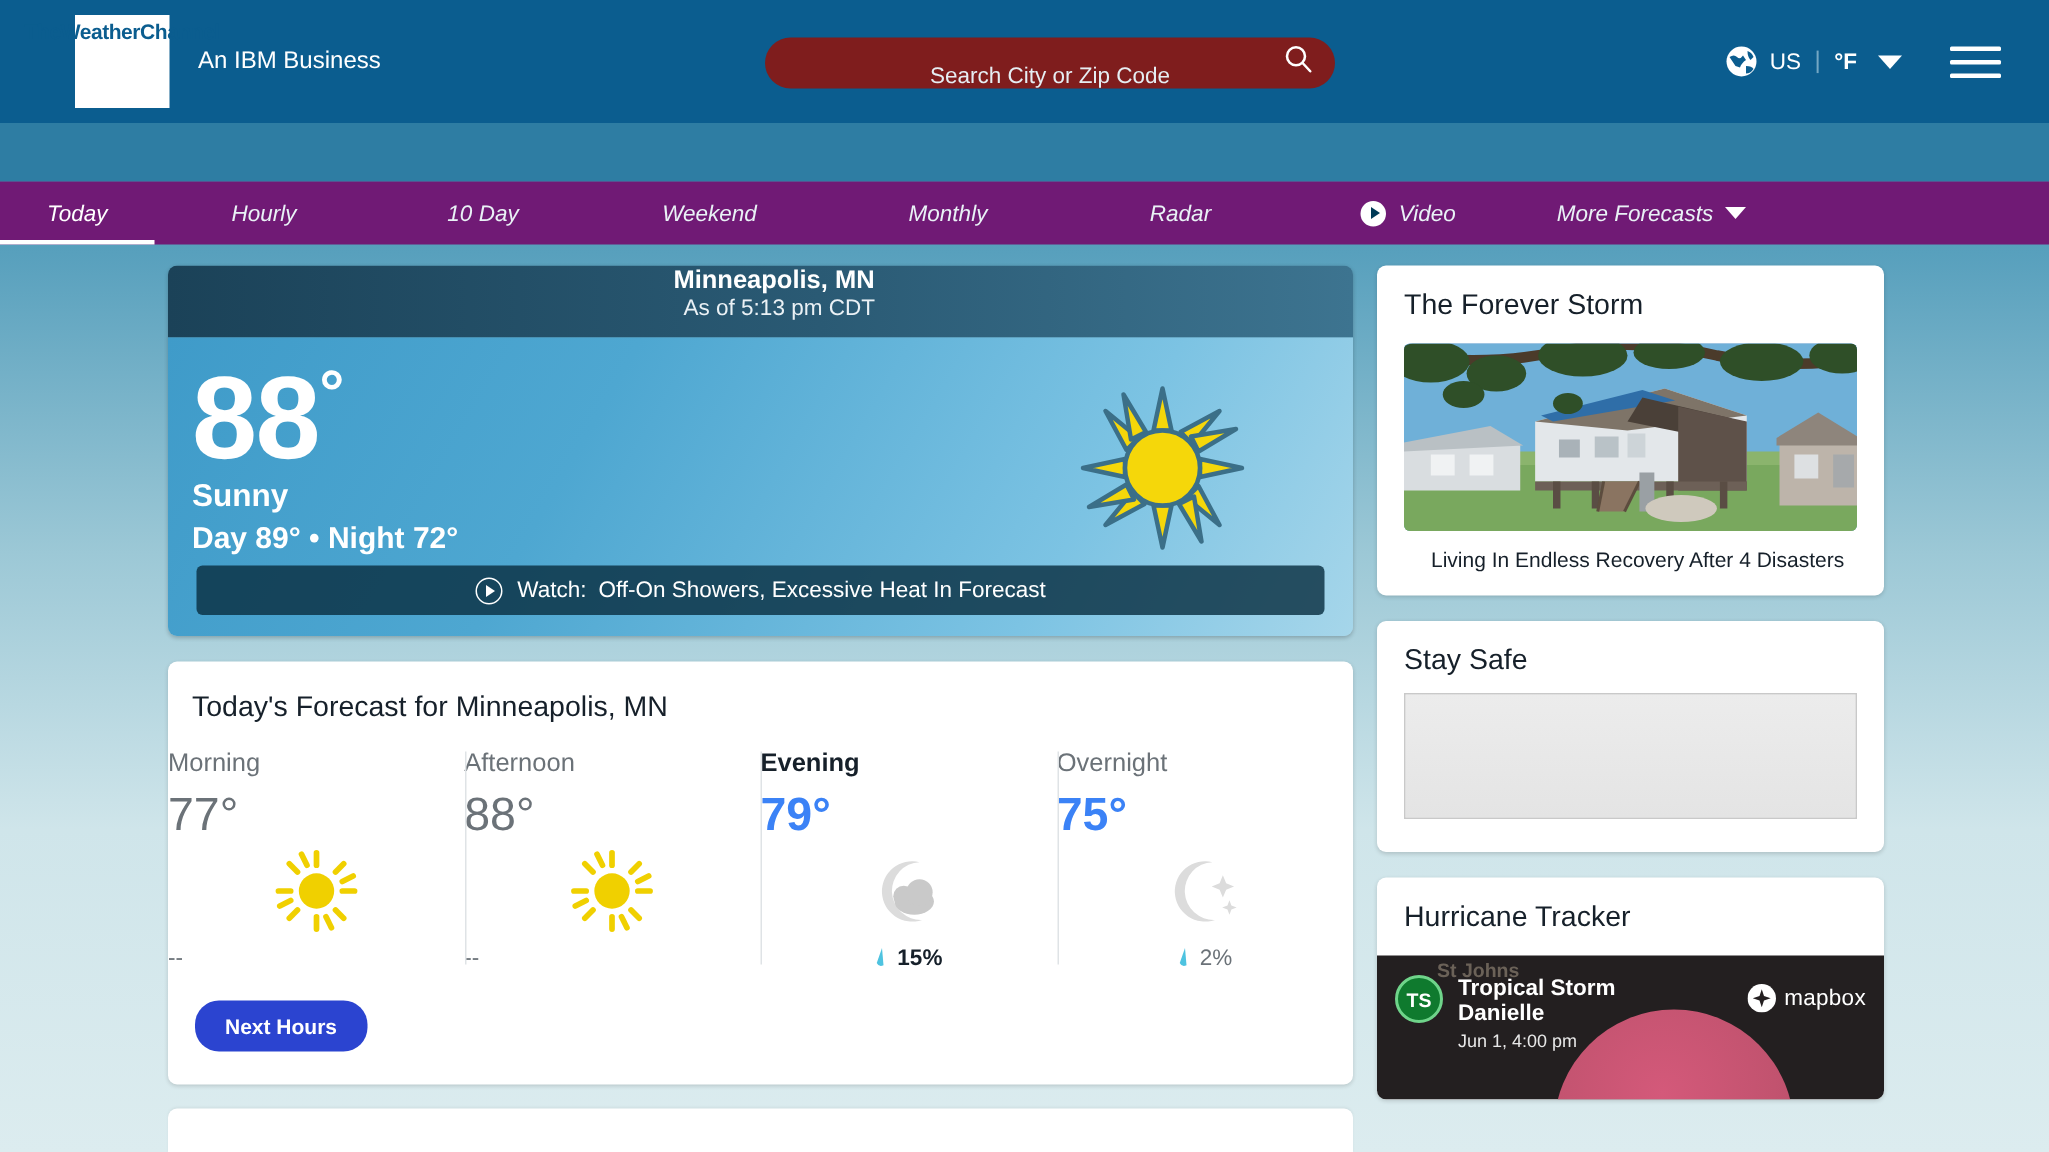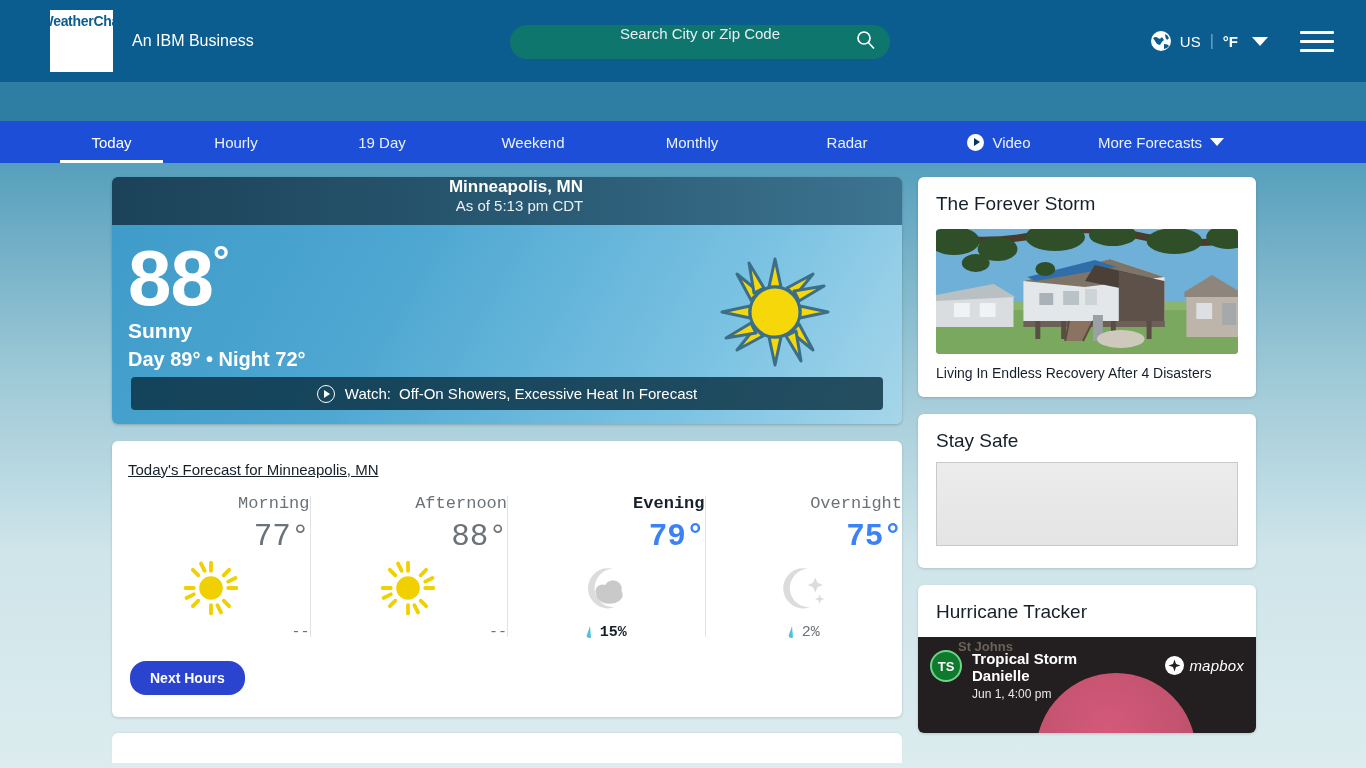--- a/index.html
+++ b/index.html
@@ -45,25 +45,25 @@
     white-space: nowrap;
   }
   .search-wrap {
     position: absolute;
     left: 510px;
     top: 25px;
     width: 380px; height: 34px;
   }
   .search-box {
     width: 100%; height: 100%;
-    background: #0f766e;
+    background: #7f1d1d;
     border-radius: 17px;
     border: none;
     display: flex;
-    align-items: flex-start;
+    align-items: flex-end;
     justify-content: center;
     position: relative;
     cursor: text;
   }
   .search-placeholder {
     color: #e6eef3;
     font-size: 15px;
   }
   .search-icon {
     position: absolute;
@@ -89,24 +89,24 @@
     border-top: 9px solid #ffffff;
     margin-left: 14px;
   }
   .hamburger { margin-left: 32px; display: flex; flex-direction: column; gap: 6px; cursor: pointer; }
   .hamburger span { display:block; width: 34px; height: 3px; background: #fff; border-radius:1px; }
 
   
   .subbar { height: 39px; background: #2e7da3; }
   .nav {
     height: 42px;
-    background: #1d4ed8;
+    background: #701a75;
     display: flex;
     align-items: stretch;
-    padding-left: 60px;
+    font-style: italic;
   }
   .nav-item {
     color: #e9f2f6;
     font-size: 15px;
     display: flex;
     align-items: center;
     justify-content: center;
     position: relative;
     cursor: pointer;
     white-space: nowrap;
@@ -220,30 +220,28 @@
   .watch-title { color:#fff; font-size:15px; margin-left:8px; }
 
   
   .white-card {
     background:#ffffff;
     border-radius: 6px;
     box-shadow: 0 1px 3px rgba(0,0,0,0.16);
     margin-top: 17px;
   }
   .fc-title {
-    font-size: 15px; color:#16202a;
+    font-size: 19px; color:#16202a;
     padding: 20px 0 0 16px;
-    text-decoration: underline;
   }
   .fc-row { display:flex; padding: 12px 0 8px 0; }
   .fc-col {
-    flex: 1; text-align:right;
+    flex: 1; text-align:left;
     padding: 4px 0 6px 0;
     position: relative;
-    font-family: Liberation Mono, monospace;
   }
   .fc-col + .fc-col::before {
     content:""; position:absolute; left:0; top:6px; bottom:10px;
     width:1px; background:#dfe3e6;
   }
   .fc-period { font-size:17px; color:#6b7278; }
   .fc-col.current .fc-period { color:#16202a; font-weight:bold; }
   .fc-temp { font-size:31px; color:#6b7278; margin-top:5px; line-height:38px; }
   .fc-col.current .fc-temp, .fc-col.night .fc-temp { color:#3b82f6; font-weight:bold; }
   .fc-icon { height:56px; display:flex; align-items:center; justify-content:center; margin-top:4px; }
@@ -270,21 +268,21 @@
   }
   .side-title { font-size:19px; color:#16202a; padding:16px 0 0 18px; }
   .side-photo {
     margin: 14px 18px 0 18px;
     height: 125px;
     border-radius: 4px;
     position: relative;
     overflow: hidden;
     background: linear-gradient(180deg,#4d93c9 0%, #76b2d8 38%, #86b07a 56%, #7fae6e 100%);
   }
-  .side-caption { font-size:14px; color:#16202a; padding: 11px 18px 16px 18px; }
+  .side-caption { font-size:14px; color:#16202a; padding: 11px 18px 16px 36px; }
   .gray-placeholder {
     margin: 10px 18px 22px 18px;
     height: 84px;
     background: linear-gradient(180deg,#ececec,#e4e4e4);
     border:1px solid #c9c9c9;
   }
   .map-area {
     position: relative;
     height: 96px;
     background: #231f20;
@@ -310,21 +308,21 @@
     display:flex; align-items:center; justify-content:center;
     flex:none;
   }
   .storm-text { margin-left:10px; }
   .storm-name { color:#fff; font-size:15px; font-weight:bold; line-height:17px; max-width:120px; }
   .storm-time { color:#e8e8e8; font-size:12px; margin-top:3px; }
   .mapbox-logo {
     position:absolute; right:12px; top:19px;
     display:flex; align-items:center; gap:5px;
   }
-  .mapbox-text { color:#fff; font-size:15px; letter-spacing:0.2px;font-style:italic; }
+  .mapbox-text { color:#fff; font-size:15px; letter-spacing:0.2px; }
 </style>
 </head>
 <body>
 
 <div class="header">
   <div class="logo-box">
     <span class="logo-line">The</span>
     <span class="logo-line">Weather</span>
     <span class="logo-line">Channel</span>
   </div>
@@ -366,21 +364,21 @@
 <div class="subbar"></div>
 
 <div class="nav">
   <div class="nav-item active" style="width:103px">
     <span>Today</span>
   </div>
   <div class="nav-item" style="width:146px">
     <span>Hourly</span>
   </div>
   <div class="nav-item" style="width:146px">
-    <span>19 Day</span>
+    <span>10 Day</span>
   </div>
   <div class="nav-item" style="width:156px">
     <span>Weekend</span>
   </div>
   <div class="nav-item" style="width:162px">
     <span>Monthly</span>
   </div>
   <div class="nav-item" style="width:148px">
     <span>Radar</span>
   </div>

